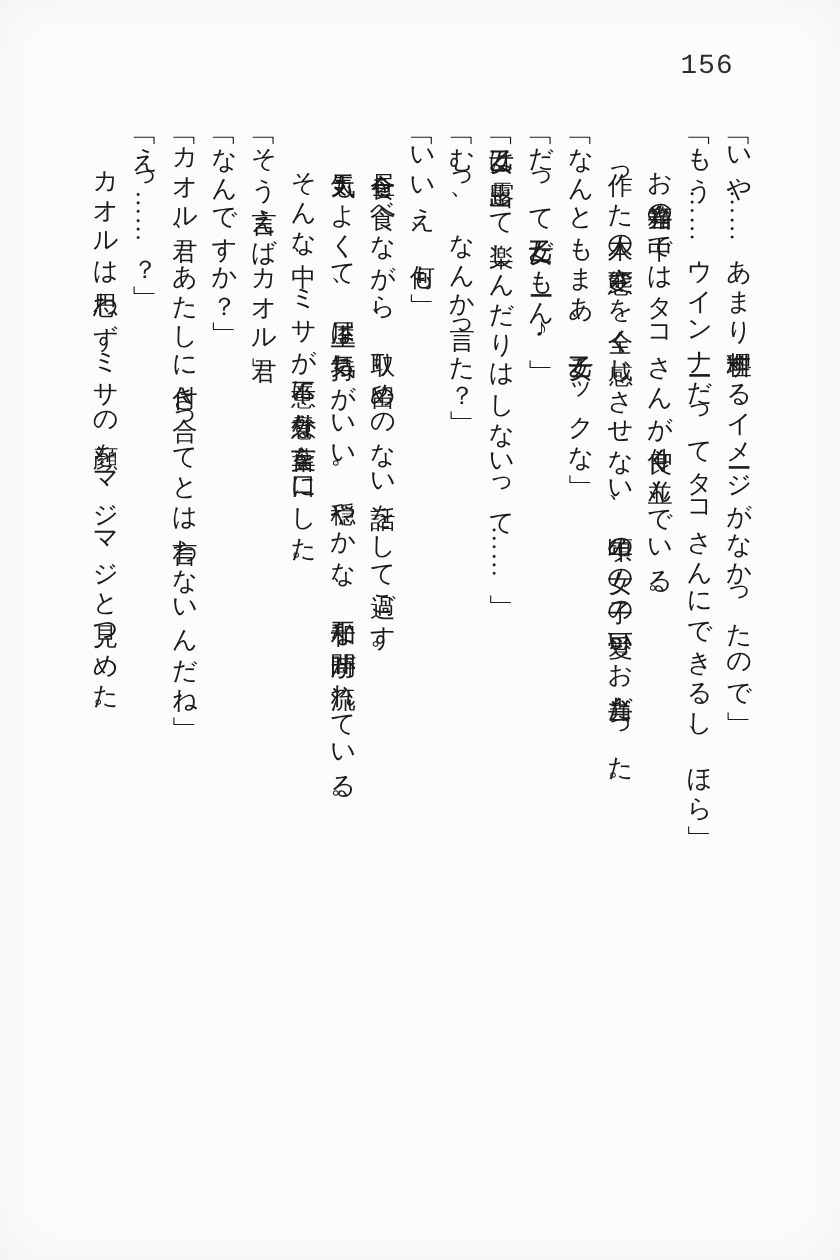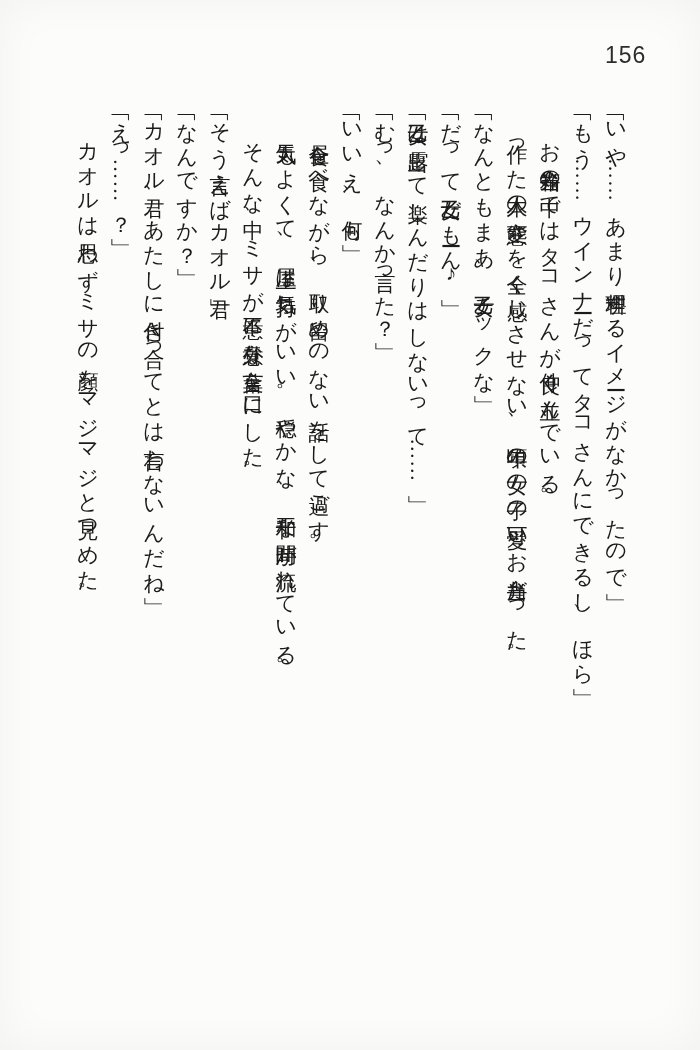--- a/index.html
+++ b/index.html
@@ -14,22 +14,22 @@
     height: 1050px;
     margin: 0 auto;
     background: #fcfcfb;
     box-shadow: inset 0 0 46px rgba(0,0,0,0.045);
     overflow: hidden;
     font-family: "Liberation Serif", "DejaVu Serif", serif;
   }
   .page-number {
     position: absolute;
     top: 42px;
-    left: 605px;
-    font-family: Liberation Sans, sans-serif;
+    left: 567px;
+    font-family: Liberation Mono, monospace;
     font-size: 23px;
     letter-spacing: 1px;
     color: #2d2d2d;
   }
   .text-block {
     position: absolute;
     top: 107px;
     right: 68px;
     height: 938px;
     writing-mode: vertical-rl;

